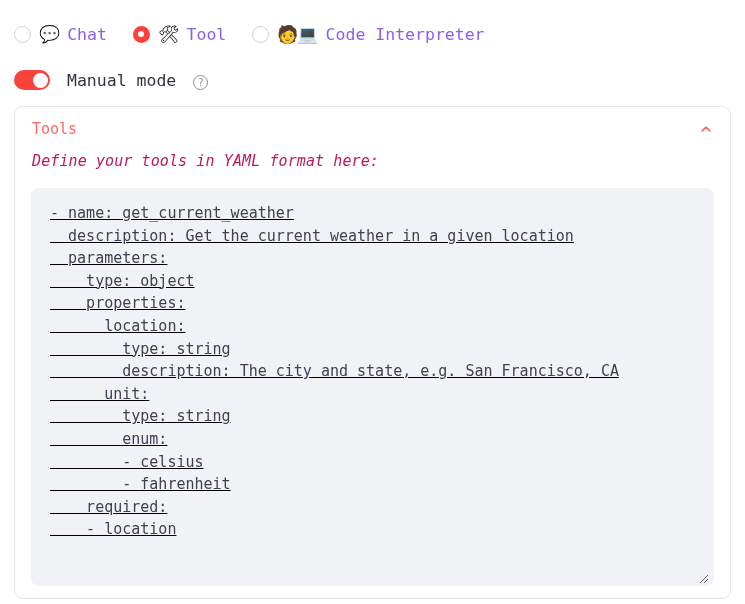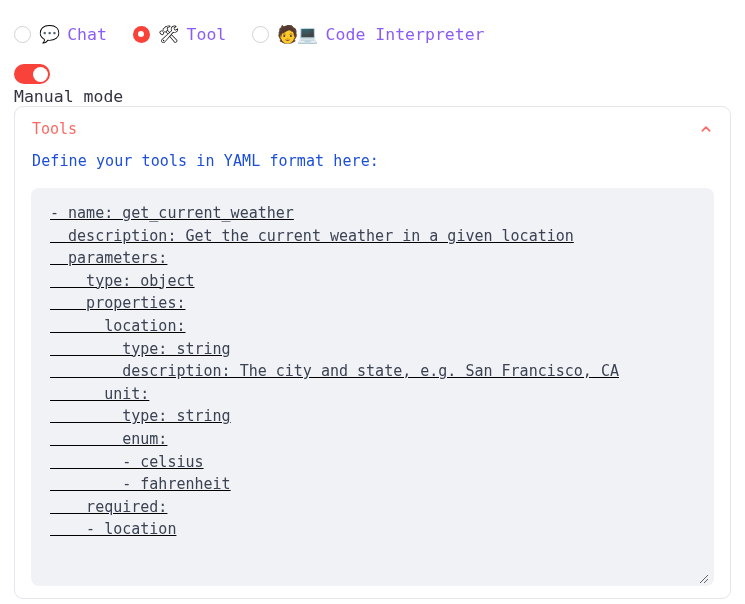--- a/index.html
+++ b/index.html
@@ -65,25 +65,24 @@
   .mode-label {
     font-family: "DejaVu Sans Mono", "Liberation Mono", monospace;
     font-size: 16.5px;
     color: #8b5cf6;
     white-space: nowrap;
   }
 
   
   #manual-row {
     display: flex;
-    align-items: flex-start;
-    gap: 3px;
+    align-items: flex-end;
+    gap: 17px;
     padding: 16px 0 0 14px;
     height: 26px;
-    flex-direction: column;
   }
   .switch {
     width: 36px;
     height: 20px;
     border-radius: 10px;
     background: #f9423a;
     position: relative;
     flex: 0 0 auto;
     cursor: pointer;
   }
@@ -140,22 +139,23 @@
   }
   #tools-chevron {
     color: #fb6a65;
     display: block;
     line-height: 0;
   }
   #tools-desc {
     padding: 14px 17px 0 17px;
     font-family: "DejaVu Sans Mono", "Liberation Mono", monospace;
     font-size: 15px;
-    color: #1d4ed8;
+    color: #be185d;
     letter-spacing: 0.1px;
+    font-style: italic;
   }
   #yaml-wrap {
     margin: 18px 16px 0 16px;
     position: relative;
     text-decoration: underline;
   }
   #yaml-textarea {
     width: 100%;
     height: 398px;
     box-sizing: border-box;

